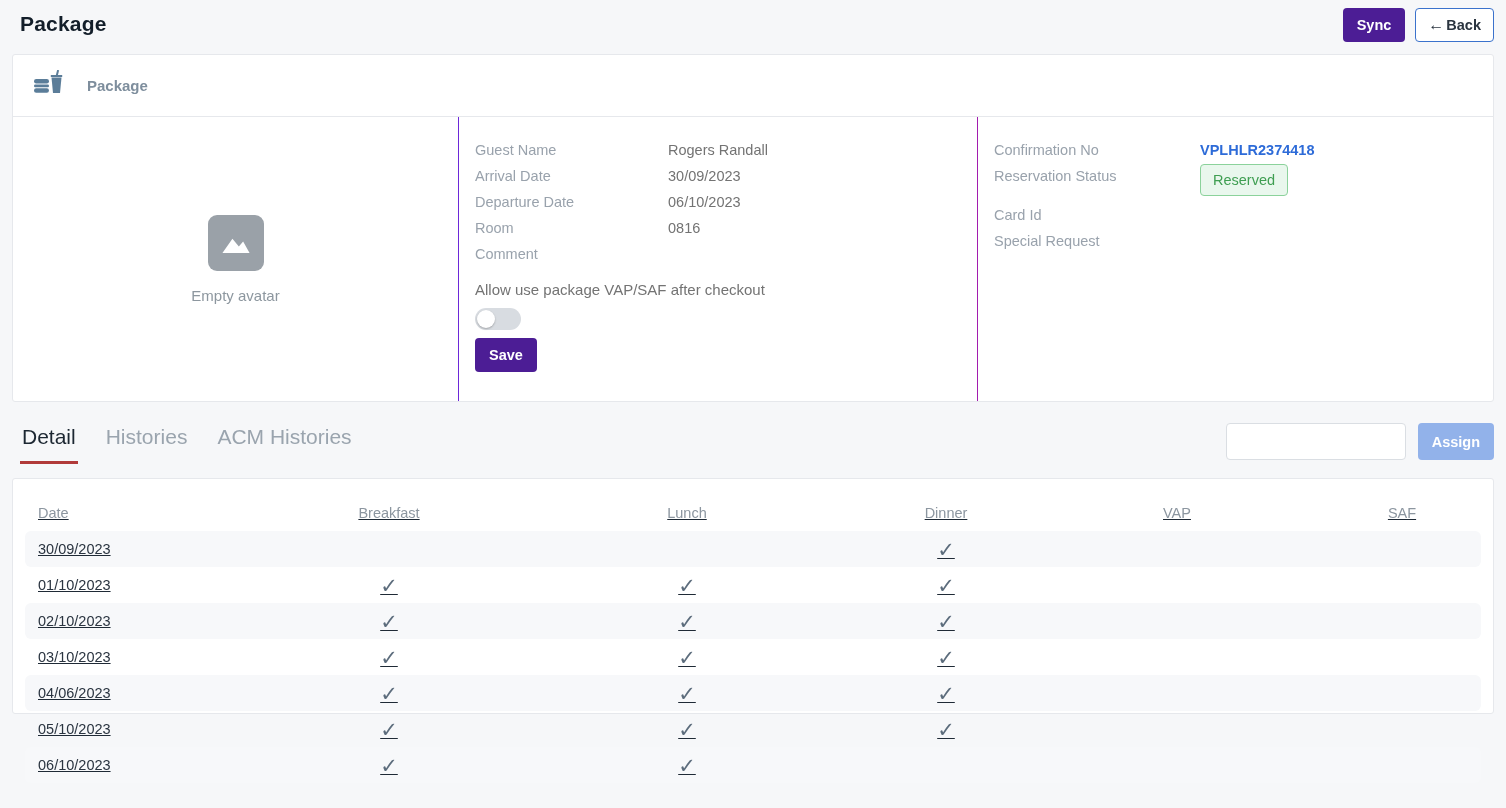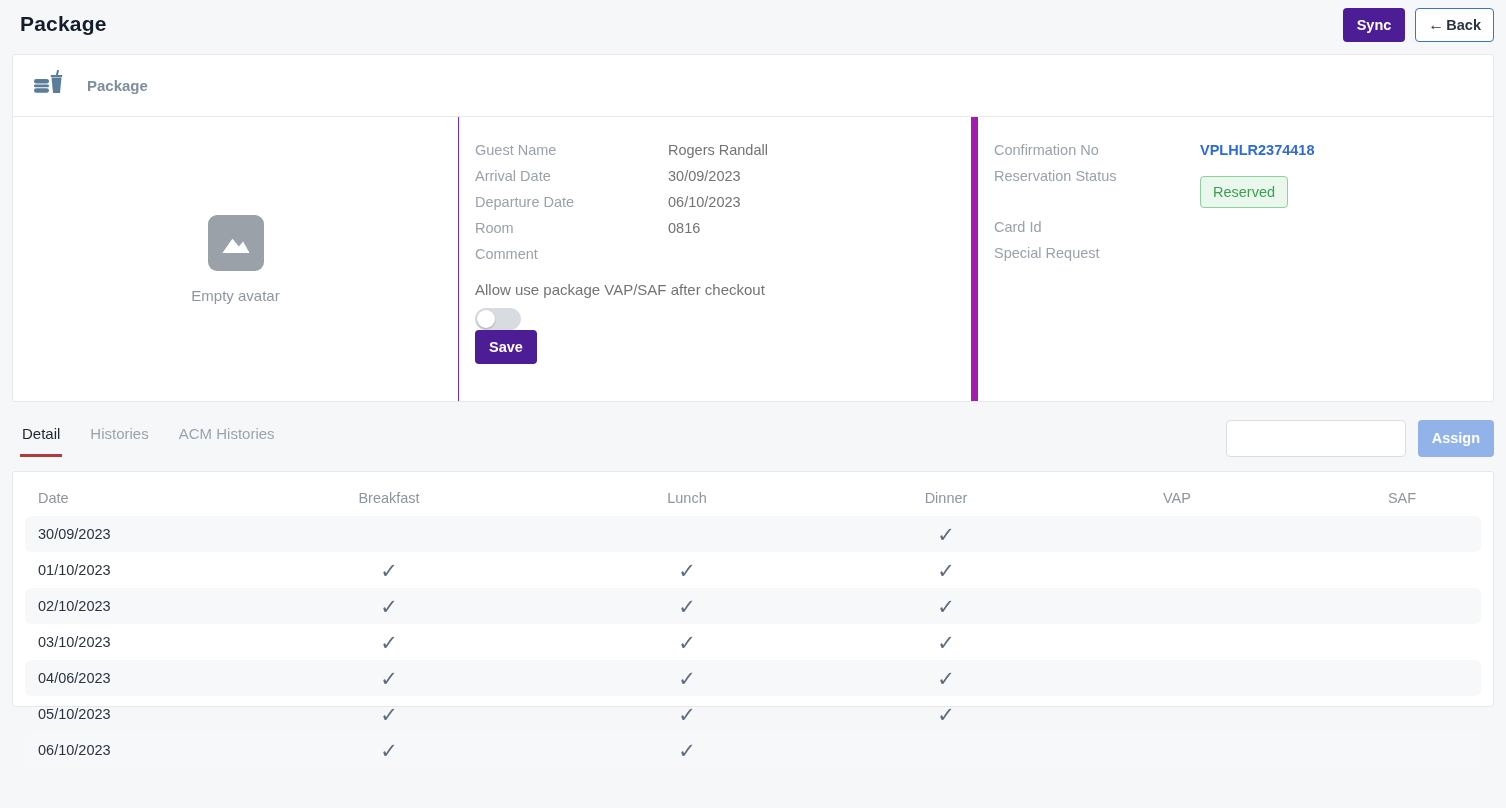--- a/index.html
+++ b/index.html
@@ -24,44 +24,44 @@
   
   .card { background:#fff; border:1px solid #e6e8ec; border-radius:3px; margin:0 12px; }
   .info-card { margin-top:4px; }
   .card-header { display:flex; align-items:center; gap:24px; padding:15px 20px; border-bottom:1px solid #e6e8ec; }
   .card-header-label { color:#7e8e9d; font-size:15px; font-weight:bold; }
   .info-grid { display:grid; grid-template-columns:446px 519px 1fr; min-height:284px; }
   .info-col { padding:20px 16px; }
   .col-avatar { border-right:1px solid #6d28d9; display:flex; flex-direction:column; align-items:center; justify-content:center; gap:16px; }
   .avatar-box { width:56px; height:56px; background:#9aa1a8; border-radius:9px; display:flex; align-items:center; justify-content:center; }
   .avatar-caption { color:#8d979f; font-size:15px; }
-  .col-guest { border-right:7px solid #a21caf; padding-left:16px; }
+  .col-guest { border-right:1px solid #a21caf; padding-left:16px; }
   .field-row { display:flex; line-height:26px; font-size:14.5px; }
   .field-label { width:193px; color:#99a2ac; flex:none; }
   .field-value { color:#737373; }
   .col-res .field-label { width:206px; }
   .toggle-label { margin-top:10px; line-height:26px; font-size:15px; color:#737373; }
   .toggle { width:46px; height:22px; background:#d8dce1; border-radius:11px; margin-top:5px; position:relative; cursor:pointer; }
   .toggle .knob { width:18px; height:18px; background:#fff; border-radius:50%; position:absolute; left:2px; top:2px; box-shadow:0 1px 2px rgba(0,0,0,.25); }
-  .btn-save { margin-top:0; }
+  .btn-save { margin-top:8px; }
   .link-value { color:#2d6bd8; font-weight:bold; cursor:pointer; }
   .badge-row { align-items:flex-start; margin-bottom:6px; }
-  .badge { display:inline-block; background:#e9f7ed; color:#3f9e52; border:1px solid #8bd29b; border-radius:4px; padding:6px 12px; font-size:14.5px; line-height:18px; margin-top:13px; }
+  .badge { display:inline-block; background:#e9f7ed; color:#3f9e52; border:1px solid #8bd29b; border-radius:4px; padding:6px 12px; font-size:14.5px; line-height:18px; margin-top:1px; }
 
   
   .tabs-bar { display:flex; align-items:center; justify-content:space-between; margin:17px 12px 14px 12px; }
   .tabs { display:flex; gap:26px; padding-left:8px; }
-  .tab { font-size:15px; color:#9aa4ae; padding:6px 2px 12px 2px; cursor:pointer; border-bottom:3px solid transparent; }
+  .tab { font-size:21px; color:#9aa4ae; padding:6px 2px 12px 2px; cursor:pointer; border-bottom:3px solid transparent; }
   .tab.active { color:#1c2732; border-bottom-color:#b13a3a; }
   .assign-group { display:flex; gap:12px; align-items:center; }
   .assign-input { width:180px; height:37px; border:1px solid #dadee3; border-radius:4px; background:#fff; font-size:14px; padding:0 10px; font-family:inherit; outline:none; }
   .btn-assign { background:#92b2ea; color:#fff; height:37px; min-width:69px; }
 
   
-  .table-card { padding:8px 12px 30px 12px; height:236px; }
+  .table-card { padding:16px 12px 30px 12px; height:236px;text-decoration:underline; }
   .trow { display:grid; grid-template-columns:240px 248px 348px 170px 292px 158px; align-items:center; }
   .thead { height:36px; color:#8c96a0; font-size:14.5px; }
   .tbody .trow { height:36px; font-size:14.5px; color:#2a3440; border-radius:6px; }
   .tbody .trow:nth-child(odd) { background:#f7f8fa; }
   .cell { text-align:center; }
   .cell-date { text-align:left; padding-left:13px; }
   .check { font-size:21px; color:#5c6c7c; line-height:1; }
 </style>
 </head>
 <body>

